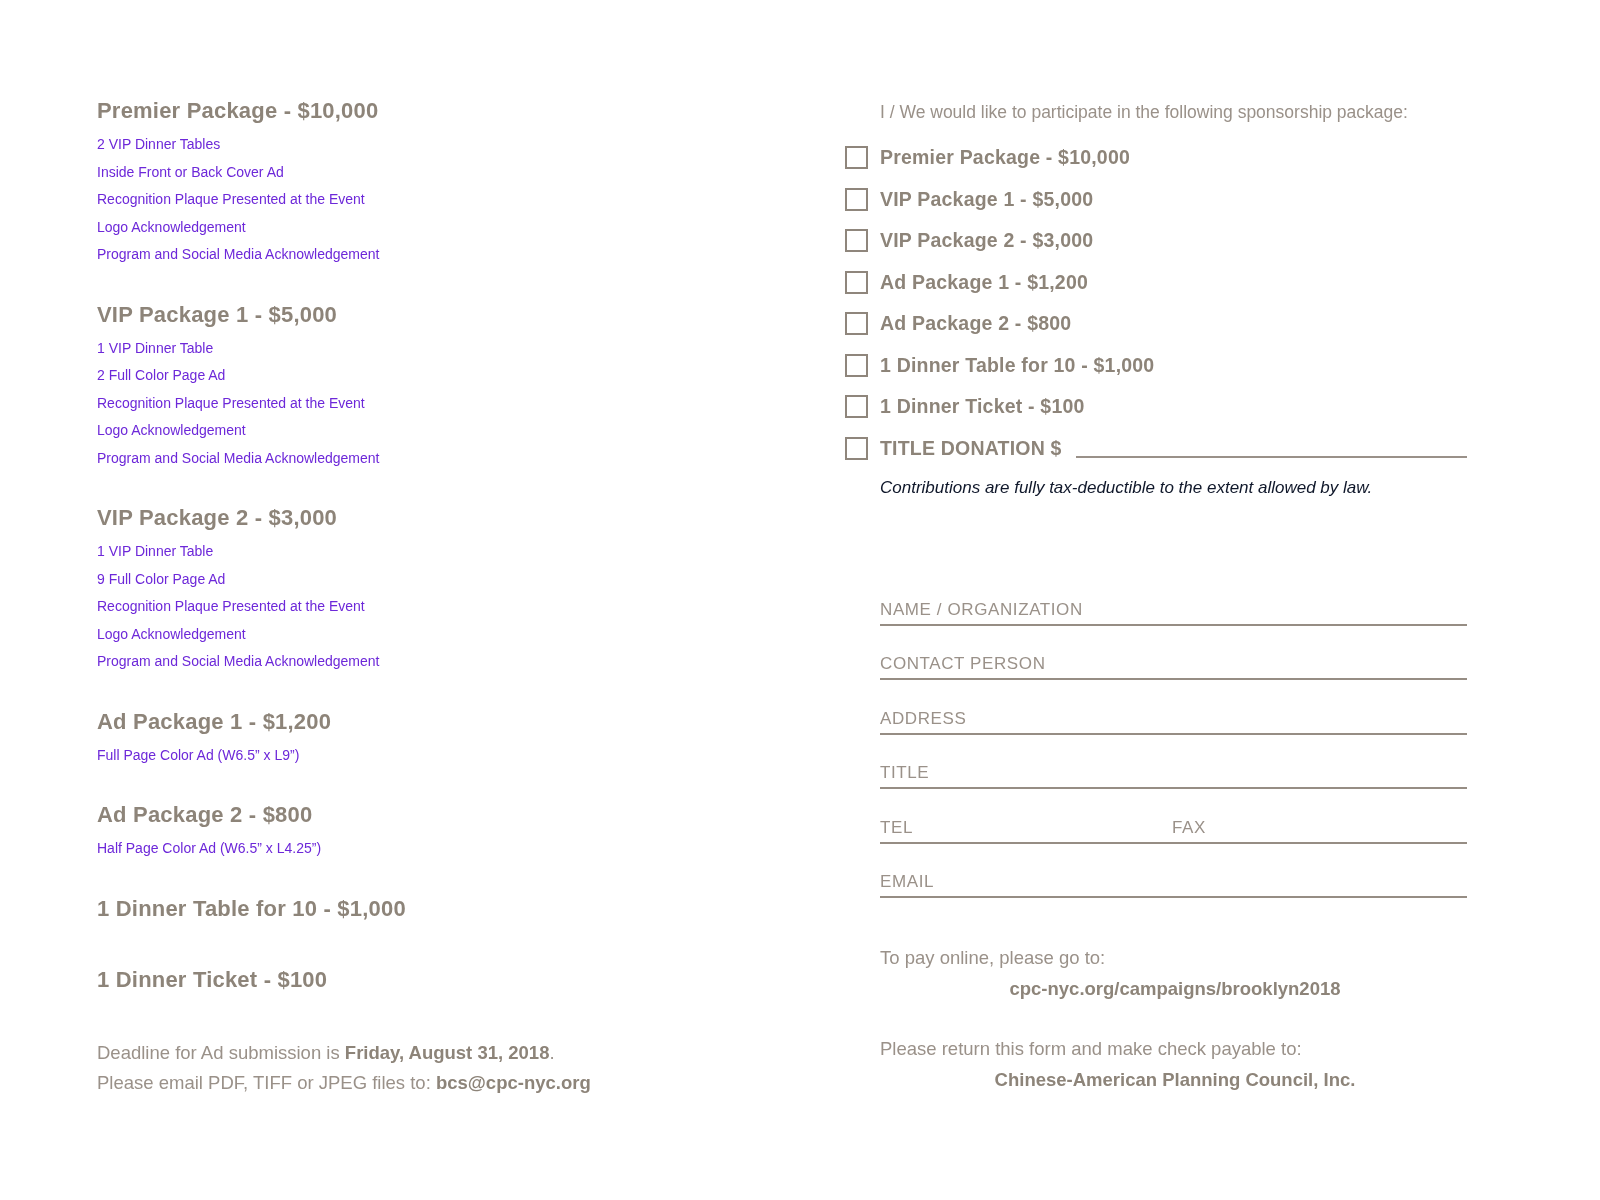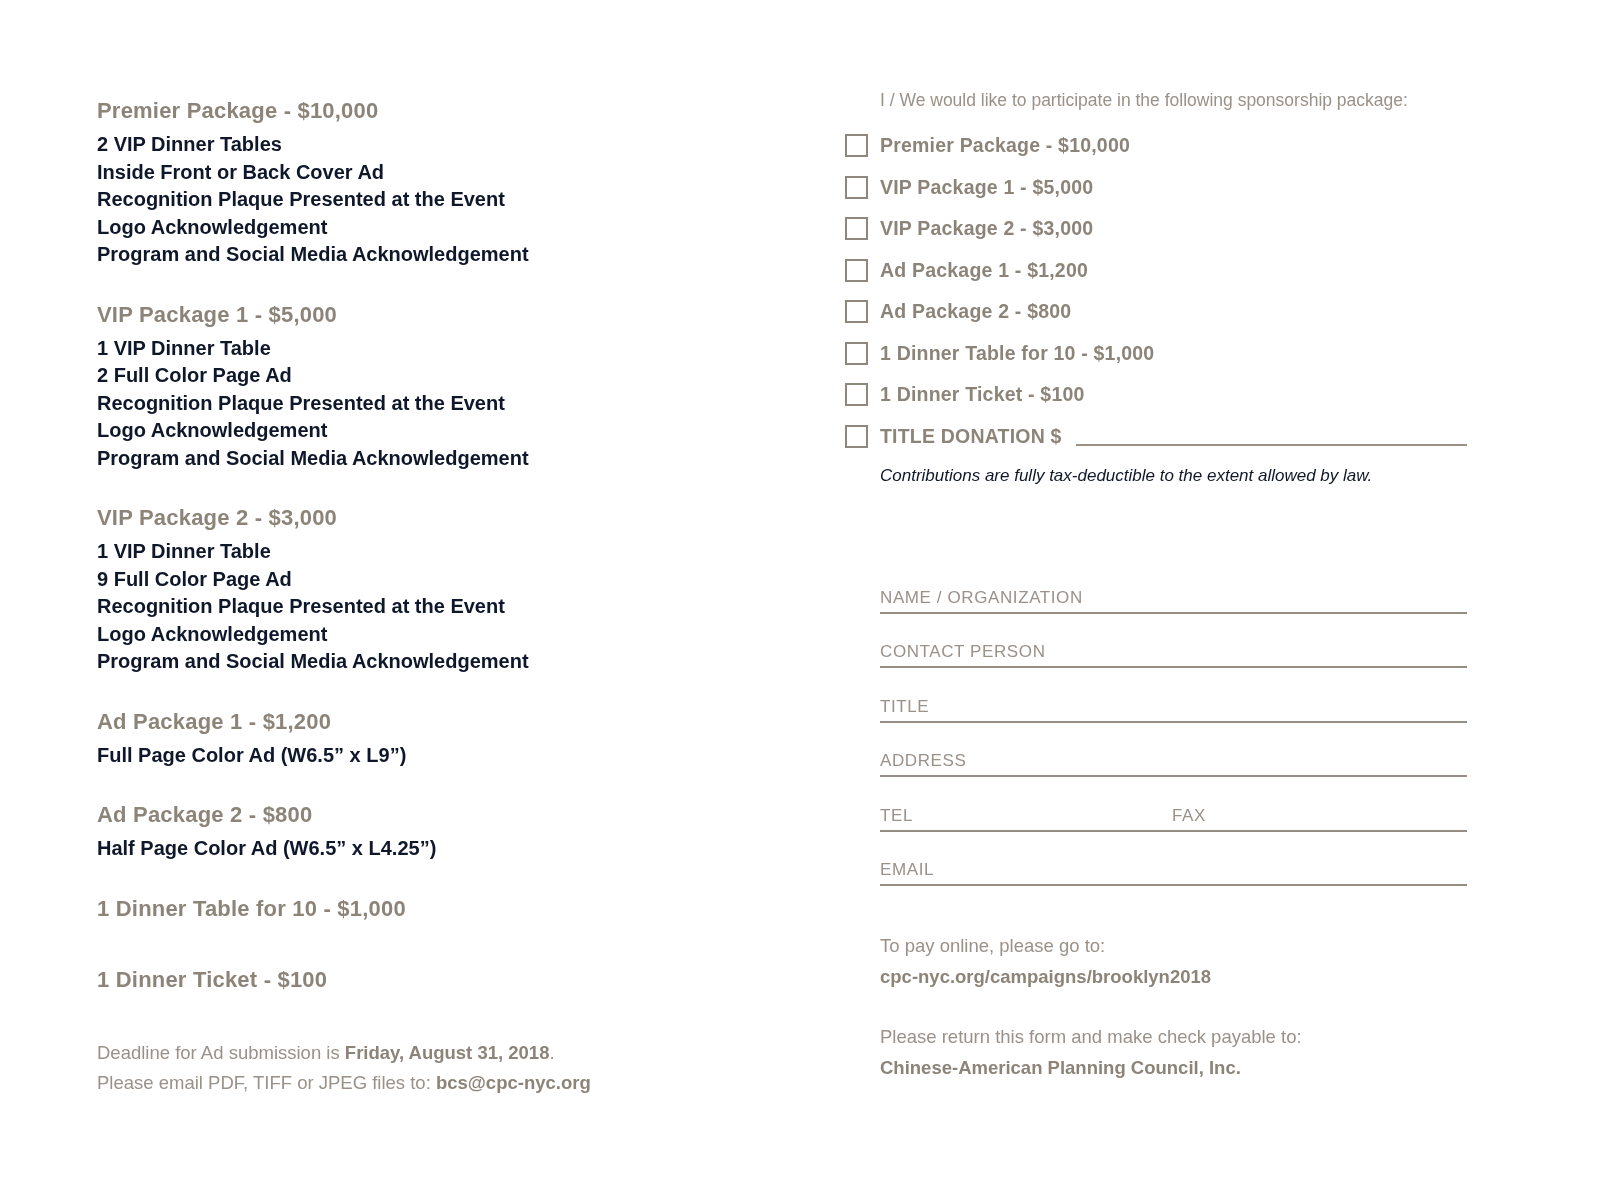--- a/index.html
+++ b/index.html
@@ -11,27 +11,27 @@
   }
   .page { position: absolute; inset: 0; background: #fff; }
 
   
   .left-col { position: absolute; left: 97px; top: 98px; width: 620px; }
   .pkg { margin-bottom: 33px; }
   .pkg-title {
     font-size: 22px; font-weight: bold; color: #8d8479;
     letter-spacing: 0.2px; margin-bottom: 7px; line-height: 26px;
   }
-  .pkg-item { font-size: 20px; line-height: 27.5px; color: #0f172a; font-weight: bold; }
+  .pkg-item { font-size: 14px; line-height: 27.5px; color: #6d28d9; }
   .pkg.no-items { margin-bottom: 45px; }
   .deadline { margin-top: 18px; font-size: 18.5px; line-height: 30.5px; color: #9a9189; }
   .deadline b { color: #8d8479; font-weight: bold; }
 
   
-  .right-col { position: absolute; left: 845px; top: 90px; width: 625px; }
+  .right-col { position: absolute; left: 845px; top: 102px; width: 625px; }
   .intro { font-size: 17.5px; color: #9a9189; margin-left: 35px; margin-bottom: 23px; }
   .opt-row { display: flex; align-items: center; margin-bottom: 18.5px; height: 23px; }
   .checkbox {
     width: 23px; height: 23px; border: 2.5px solid #8f867c;
     background: #fff; flex: 0 0 23px; cursor: pointer;
   }
   .opt-label {
     font-size: 19.5px; font-weight: bold; color: #8d8479;
     margin-left: 12px; white-space: nowrap; letter-spacing: 0.2px;
   }
@@ -46,21 +46,21 @@
 
   .fields { margin-left: 35px; margin-top: 73px; width: 587px; }
   .field { position: relative; height: 54.5px; border-bottom: 2px solid #968d84; }
   .field-label {
     position: absolute; bottom: 4px; left: 0;
     font-size: 17px; color: #9a9189; letter-spacing: 0.6px;
   }
   .field-label.second { left: 292px; margin-top: 24px; }
 
   .payment { margin-left: 35px; margin-top: 45px; font-size: 18.5px; line-height: 30.5px; color: #9a9189; }
-  .payment .bold { font-weight: bold; color: #8d8479; }
+  .payment .bold { font-weight: bold; color: #8d8479; text-align: center; }
   .payment .gap { margin-top: 30px; }
 </style>
 </head>
 <body>
 
 <div class="page">
 
   <div class="left-col">
     <div id="packages-list">
         <div class="pkg">
@@ -151,24 +151,24 @@
     <div class="tax-note">Contributions are fully tax-deductible to the extent allowed by law.</div>
 
     <div class="fields" id="fields-list">
         <div class="field">
           <span class="field-label">NAME / ORGANIZATION</span>
         </div>
         <div class="field">
           <span class="field-label">CONTACT PERSON</span>
         </div>
         <div class="field">
-          <span class="field-label">TITLE</span>
+          <span class="field-label">ADDRESS</span>
         </div>
         <div class="field">
-          <span class="field-label">ADDRESS</span>
+          <span class="field-label">TITLE</span>
         </div>
         <div class="field">
           <span class="field-label">TEL</span>
           <span class="field-label second">FAX</span>
         </div>
         <div class="field">
           <span class="field-label">EMAIL</span>
         </div>
       </div>
 

